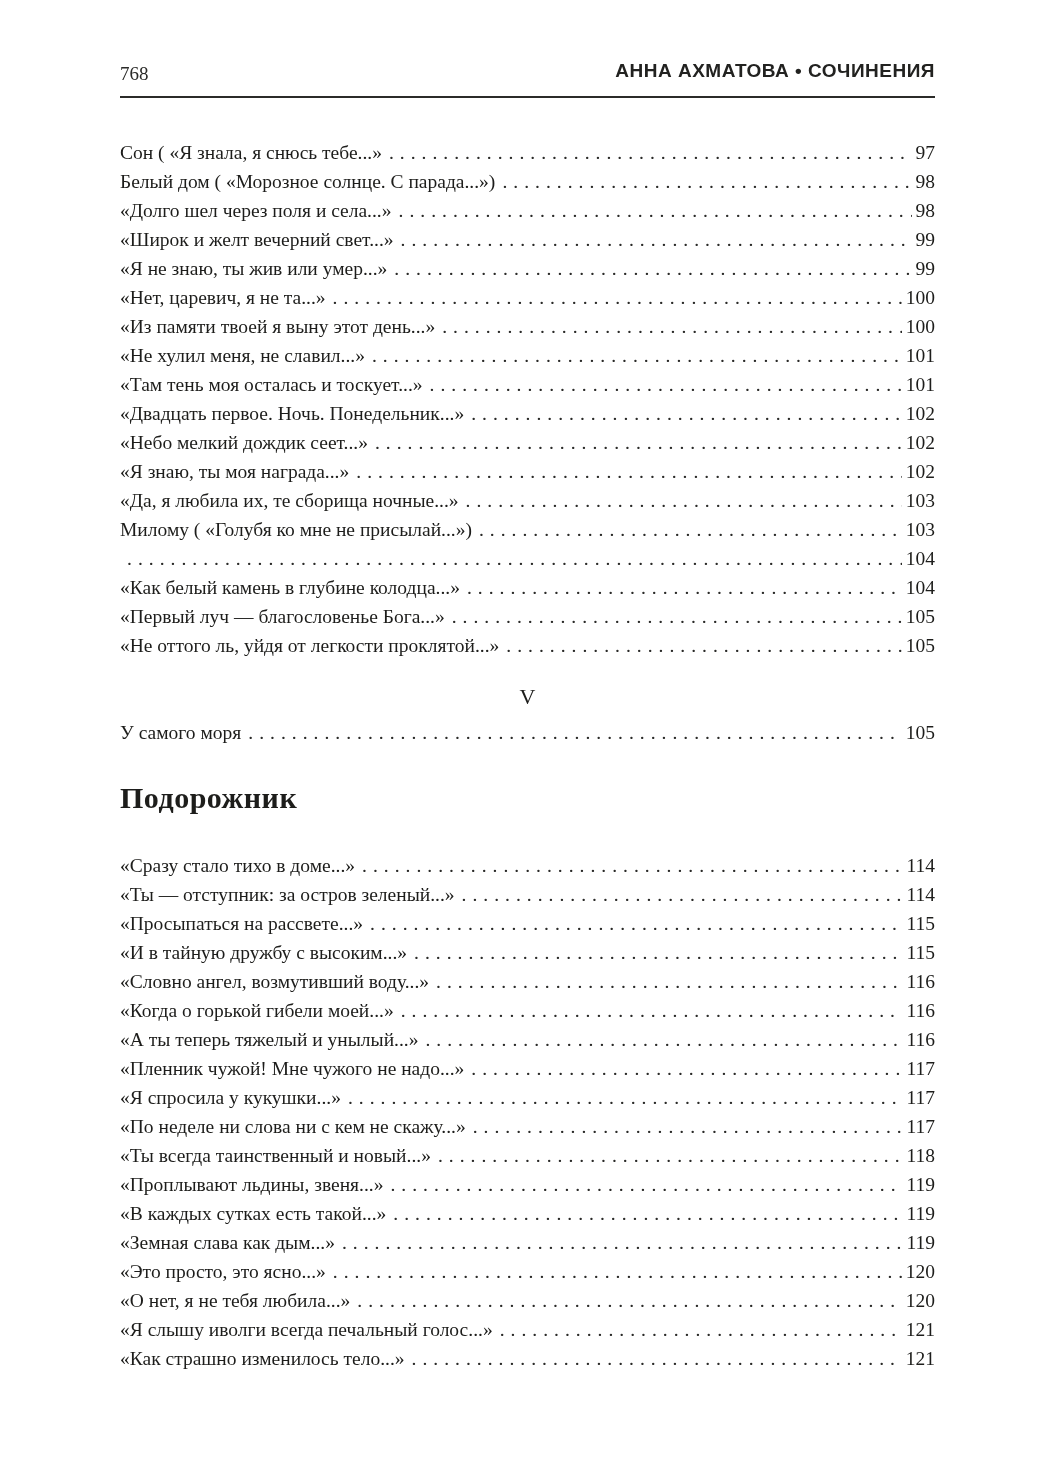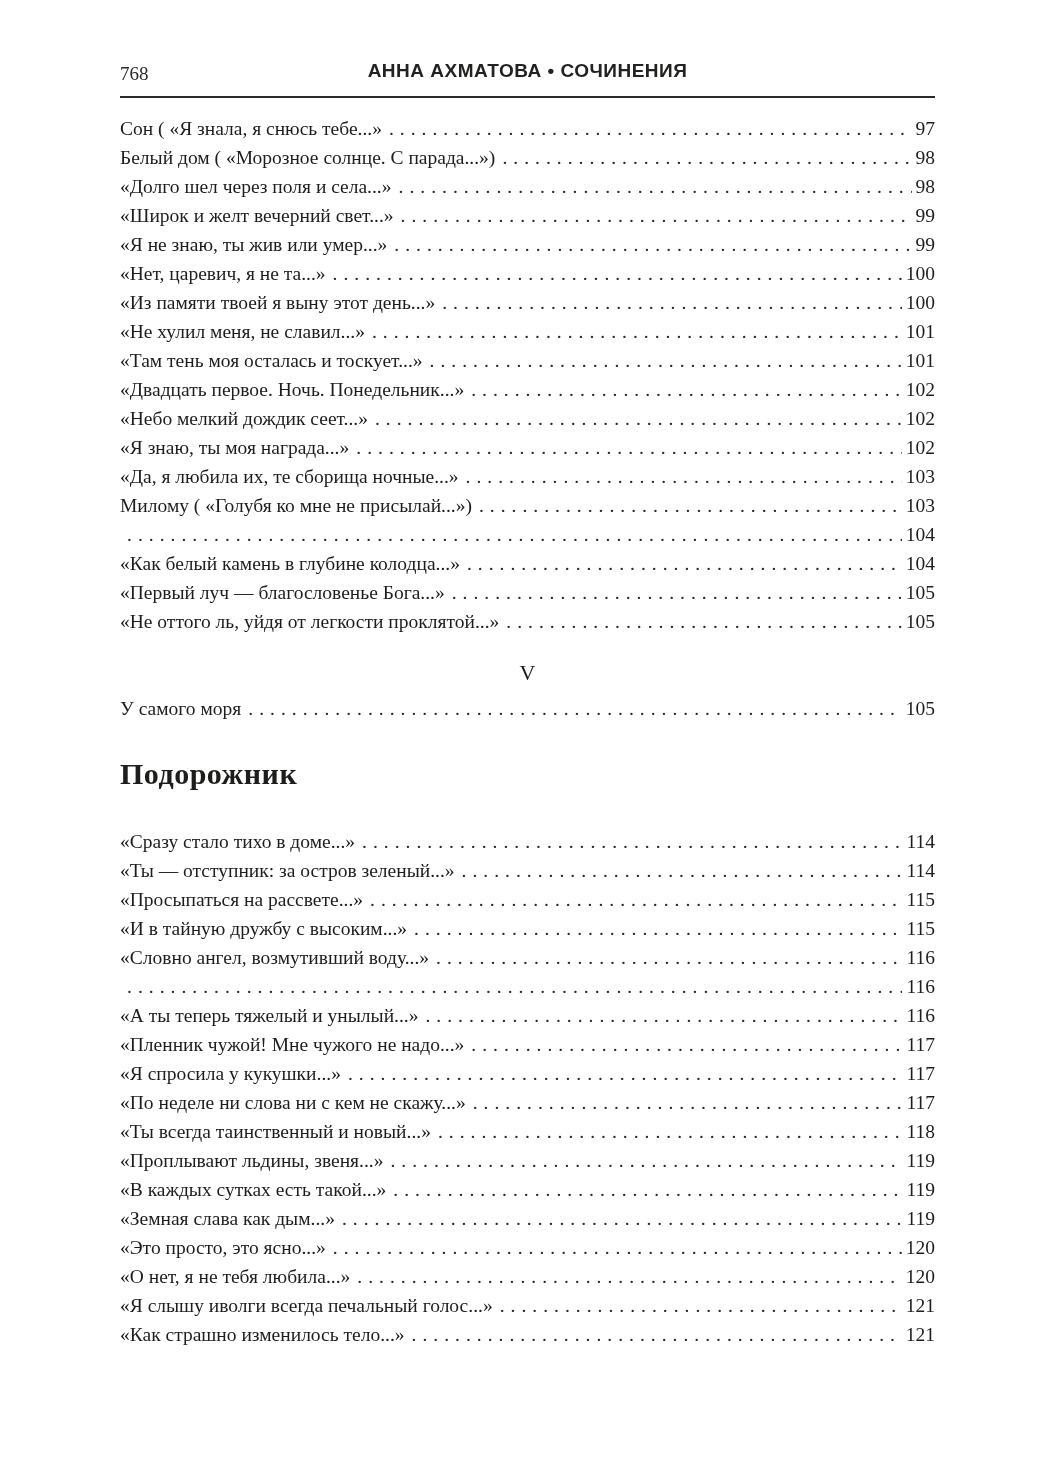--- a/index.html
+++ b/index.html
@@ -23,34 +23,34 @@
     height: 30px;
   }
   .folio {
     position: absolute;
     left: 0;
     top: 3px;
     font-size: 19px;
     color: #2a2a28;
   }
   .running-title {
-    text-align: center;
+    text-align: right;
     font-family: "Liberation Sans", sans-serif;
     font-weight: 700;
     font-size: 19px;
     letter-spacing: 0.5px;
     color: #222220;
   }
   .head-rule {
     border: none;
     border-bottom: 2px solid #2b2b29;
     margin: 6px 0 0 0;
   }
   .toc {
-    margin-top: 16px;
+    margin-top: 40px;
   }
   .entry {
     display: flex;
     align-items: baseline;
     font-size: 19.5px;
     line-height: 29px;
     white-space: nowrap;
   }
   .title {
     flex: 0 0 auto;
@@ -211,20 +211,21 @@
         <span class="title">«И в тайную дружбу с высоким...»</span>
         <span class="leader"></span>
         <span class="pagenum">115</span>
       </div>
       <div class="entry">
         <span class="title">«Словно ангел, возмутивший воду...»</span>
         <span class="leader"></span>
         <span class="pagenum">116</span>
       </div>
       <div class="entry">
+        <span class="title">«Когда о горькой гибели моей...»</span>
         <span class="leader"></span>
         <span class="pagenum">116</span>
       </div>
       <div class="entry">
         <span class="title">«А ты теперь тяжелый и унылый...»</span>
         <span class="leader"></span>
         <span class="pagenum">116</span>
       </div>
       <div class="entry">
         <span class="title">«Пленник чужой! Мне чужого не надо...»</span>

